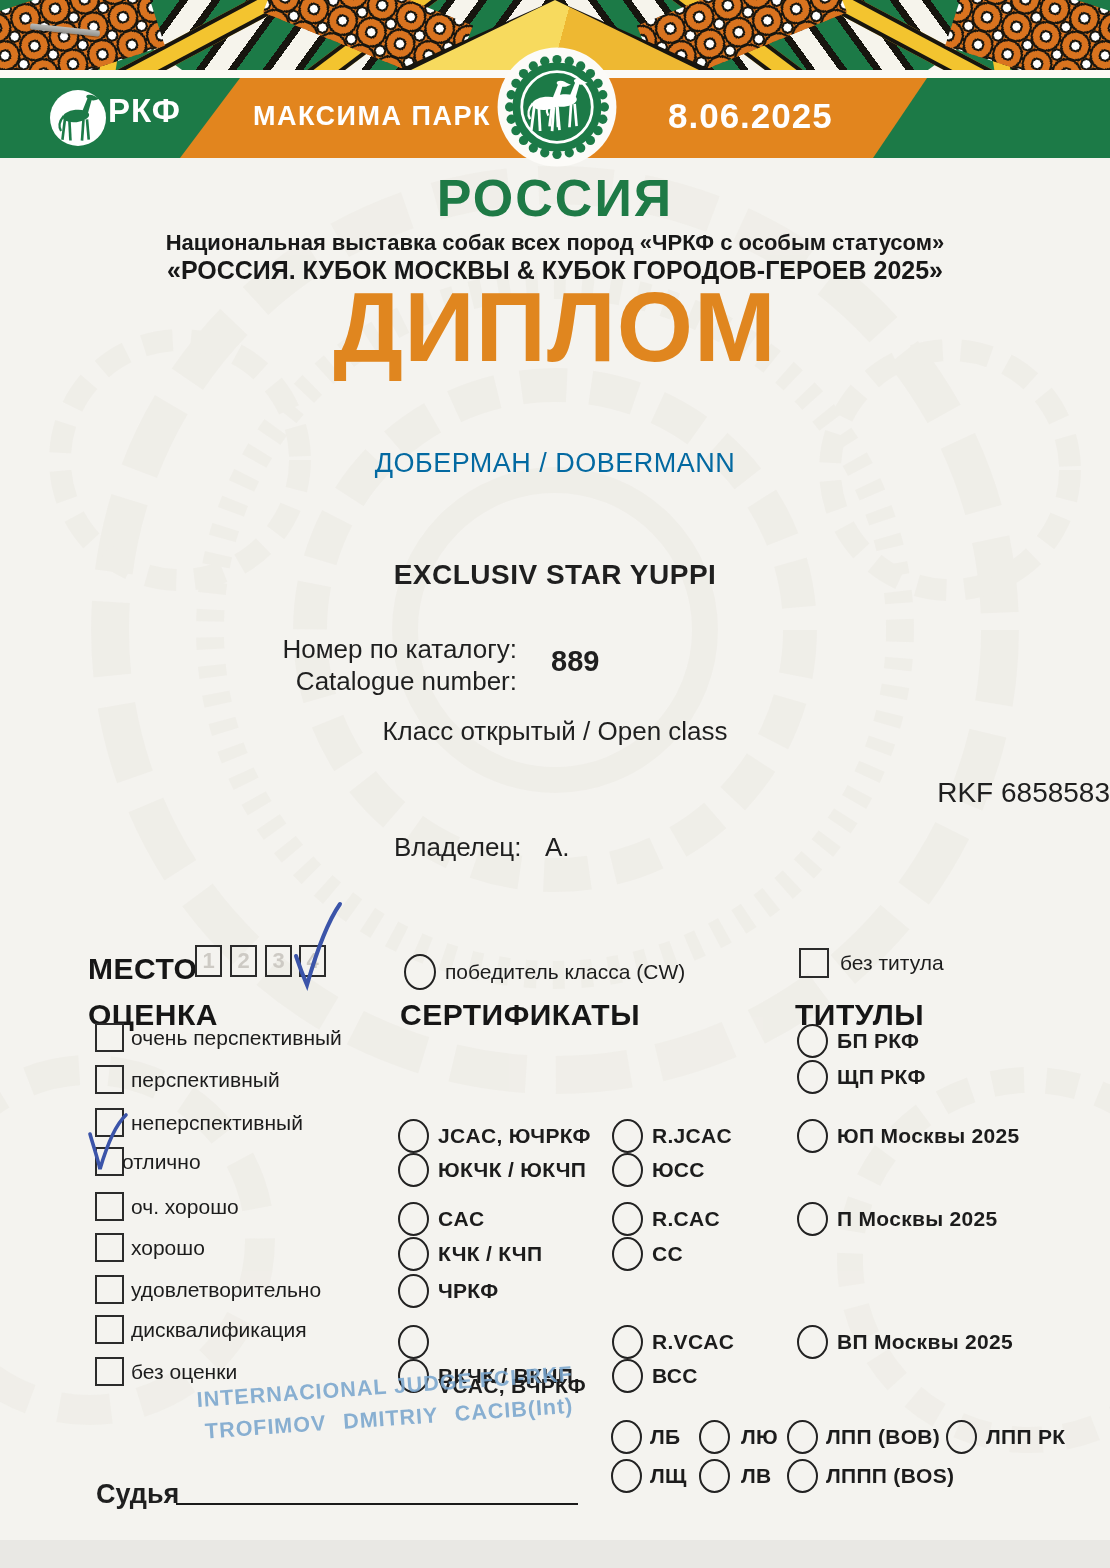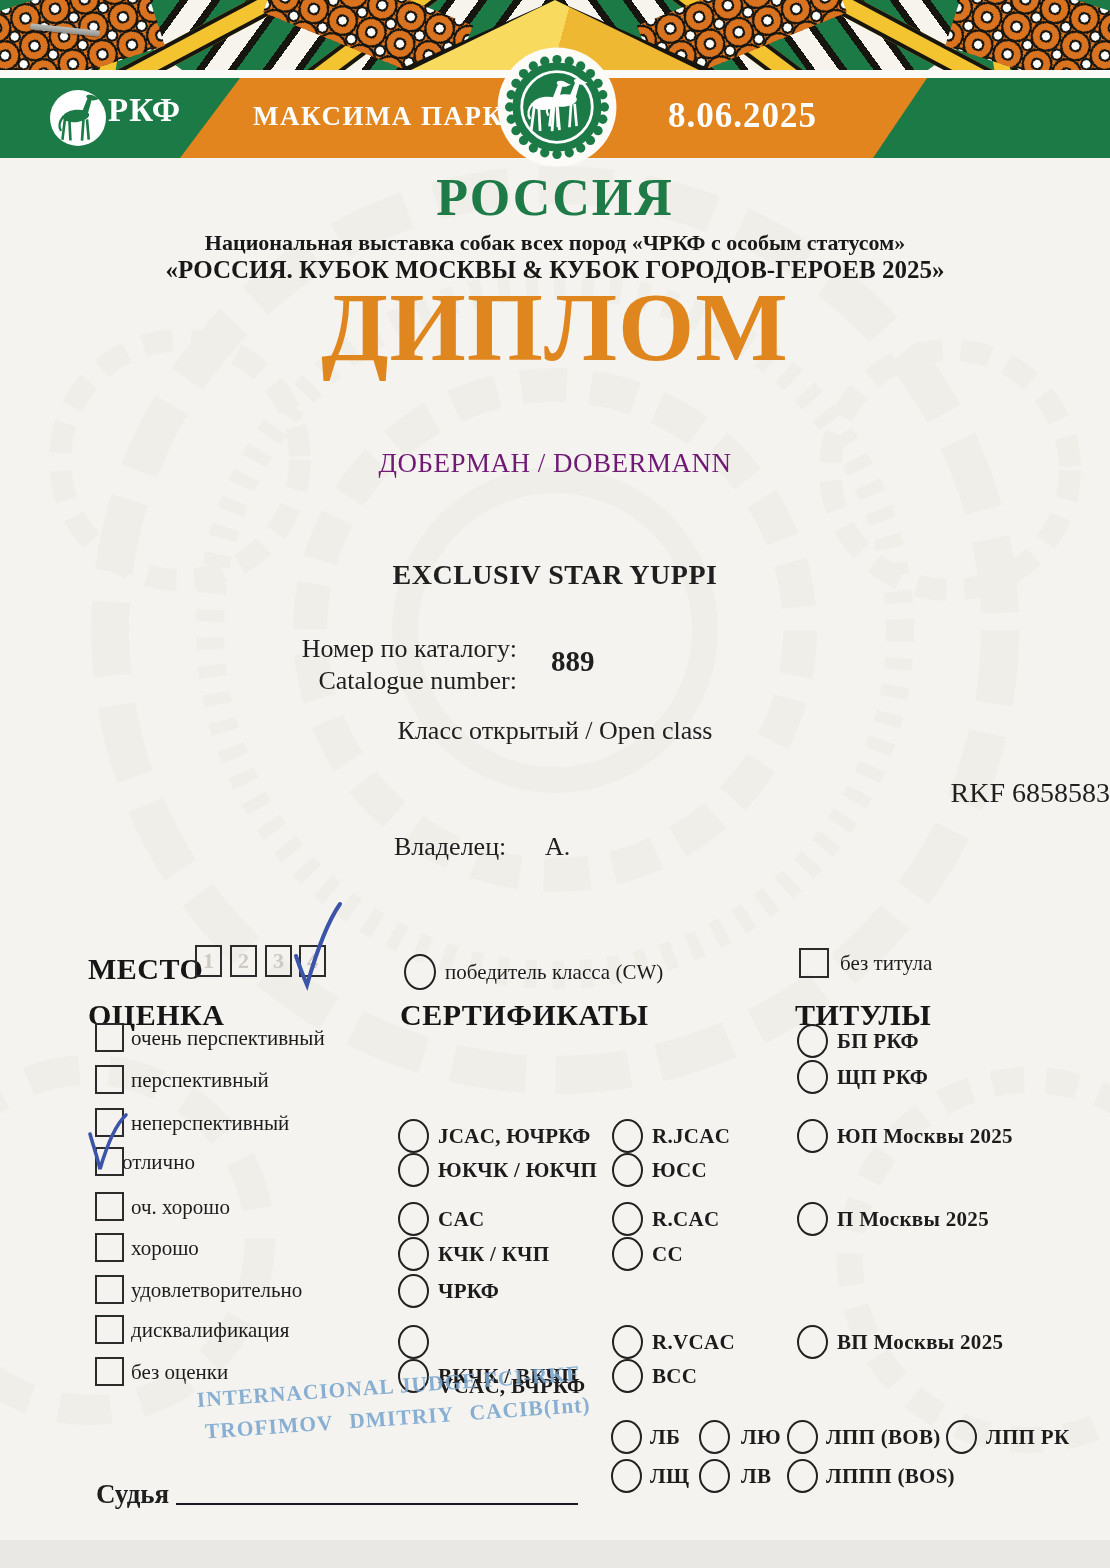--- a/index.html
+++ b/index.html
@@ -1,17 +1,17 @@
 <!DOCTYPE html>
 <html><head>
 <meta charset="utf-8">
 <style>
   html,body{margin:0;padding:0;background:#e9e8e4;}
   .page{position:relative;width:1110px;height:1540px;margin:0 auto;background:#f4f3ef;
-        overflow:hidden;font-family:Liberation Serif, serif;color:#1f1f1f;}
+        overflow:hidden;font-family:Liberation Sans, sans-serif;color:#1f1f1f;}
   .abs{position:absolute;}
   .cx{left:0;width:1110px;text-align:center;}
   
   .wm{left:0;top:0;z-index:0;}
   
   .ornament{left:0;top:0;width:1110px;height:70px;background:#fbfaf5;overflow:hidden;z-index:1;}
   .orn-half{position:absolute;top:0;left:0;width:555px;height:70px;overflow:hidden;}
   .orn-half.right{left:555px;transform:scaleX(-1);}
   .stripes{position:absolute;background:repeating-linear-gradient(90deg,#17150f 0 7px,#f6f4ec 7px 26px,#17150f 26px 33px,#1c7a47 33px 54px);}
   .s1{left:-140px;top:-120px;width:640px;height:330px;transform:rotate(62deg);}
@@ -41,21 +41,21 @@
   .rkf-label{left:108px;top:14px;font-size:33px;letter-spacing:1px;}
   .venue{left:253px;top:23px;font-size:27px;letter-spacing:1.5px;}
   .date{left:668px;top:18px;font-size:35px;letter-spacing:1px;}
   .rkf-logo{position:absolute;left:48px;top:6px;}
   .badge{left:492px;top:42px;z-index:3;}
   
   .t-country{top:168px;font-size:52px;font-weight:bold;letter-spacing:2px;color:#1e7a46;z-index:2;}
   .t-line1{top:230px;font-size:22px;font-weight:bold;color:#181818;z-index:2;}
   .t-line2{top:256px;font-size:25px;font-weight:bold;color:#181818;z-index:2;}
   .t-diploma{top:278px;font-size:98px;font-weight:bold;color:#e0861f;letter-spacing:1px;line-height:1;z-index:2;}
-  .t-breed{top:448px;font-size:27px;letter-spacing:.5px;color:#701a75;z-index:2;}
+  .t-breed{top:448px;font-size:27px;letter-spacing:.5px;color:#0369a1;z-index:2;}
   .t-name{top:559px;font-size:28px;font-weight:bold;letter-spacing:.5px;z-index:2;}
   .cat-labels{left:250px;top:633px;width:267px;text-align:right;font-size:26px;line-height:32px;z-index:2;}
   .cat-num{left:551px;top:645px;font-size:29px;font-weight:bold;z-index:2;}
   .t-class{top:716px;font-size:26px;z-index:2;}
   .t-rkfnum{top:777px;font-size:28px;z-index:2;text-align:right;}
   .owner-l{left:394px;top:832px;font-size:26px;z-index:2;}
   .owner-n{left:545px;top:832px;font-size:26px;z-index:2;}
   
   .h1{font-size:30px;font-weight:bold;letter-spacing:.5px;color:#161616;z-index:2;}
   .box{position:absolute;border:2px solid #2b2b2b;background:transparent;z-index:2;}

